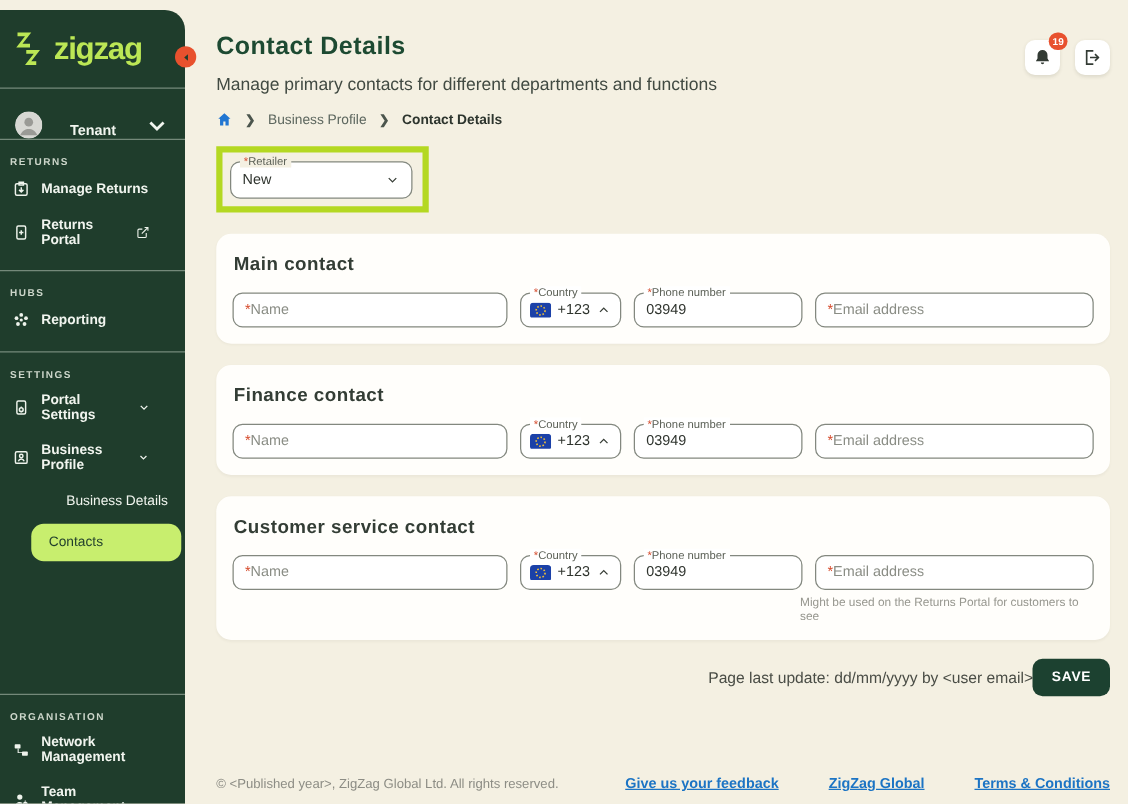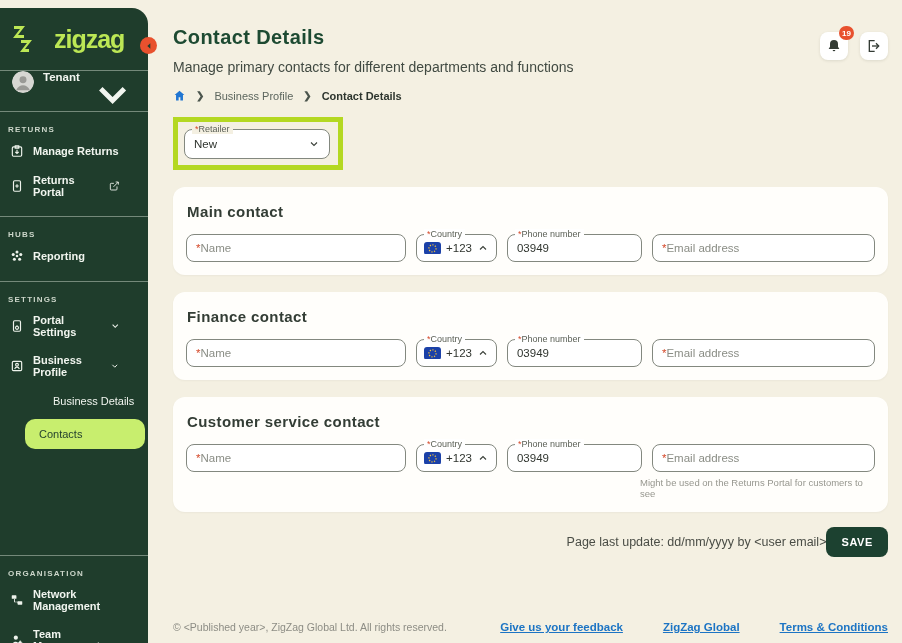--- a/index.html
+++ b/index.html
@@ -10,25 +10,25 @@
     position: relative;
     color: #2f3731;
   }
 
   
   .sidebar {
     position: absolute; left: 0; top: 8px; width: 148px; height: 635px;
     background: #1f3d2c; border-radius: 0 16px 0 0;
     color: #f1f5ef; overflow: hidden; z-index: 2;
   }
-  .side-logo { height: 62px; display: flex; align-items: center; padding: 0 12px; gap: 16px; }
+  .side-logo { height: 62px; display: flex; align-items: center; padding: 0 12px; gap: 5px; }
   .logo-glyph { width: 26px; height: 30px; flex: 0 0 auto; }
   .logo-text { font-size: 25px; font-weight: 800; color: #bce755; letter-spacing: -1px; }
   .side-div { height: 1px; background: rgba(220,230,218,0.45); }
-  .tenant-row { height: 40px; display: flex; align-items: flex-start; gap: 9px; padding: 0 12px; cursor: pointer; }
+  .tenant-row { height: 40px; display: flex; align-items: flex-end; gap: 22px; padding: 0 12px; cursor: pointer; }
   .tenant-row .avatar { width: 22px; height: 22px; border-radius: 50%; overflow: hidden; flex: 0 0 auto; }
   .tenant-label { font-size: 11.5px; font-weight: 700; flex: 1; }
   .section-label { font-size: 8px; font-weight: 700; letter-spacing: 1.2px; color: #ccd6ca; margin: 13px 0 2px 8px; }
   .side-item { display: flex; align-items: center; gap: 9px; padding: 8px 28px 8px 29px; font-size: 11px; font-weight: 700; cursor: pointer; position: relative; }
   .side-item .ic { width: 14px; height: 14px; flex: 0 0 auto; color: #eef3ec; margin-left: -19px; }
   .side-item .trail { margin-left: auto; width: 12px; height: 12px; color: #eef3ec; }
   .sub-item { padding: 9px 10px 9px 53px; font-size: 11px; color: #f1f5ef; cursor: pointer; }
   .pill-item { margin: 3px 0 0 25px; width: 120px; height: 30px; background: #c8ee6e; color: #1f3d2c;
     border-radius: 10px; display: flex; align-items: center; padding-left: 14px; font-size: 11px; cursor: pointer; }
   .org-div { margin-top: 106px; }

